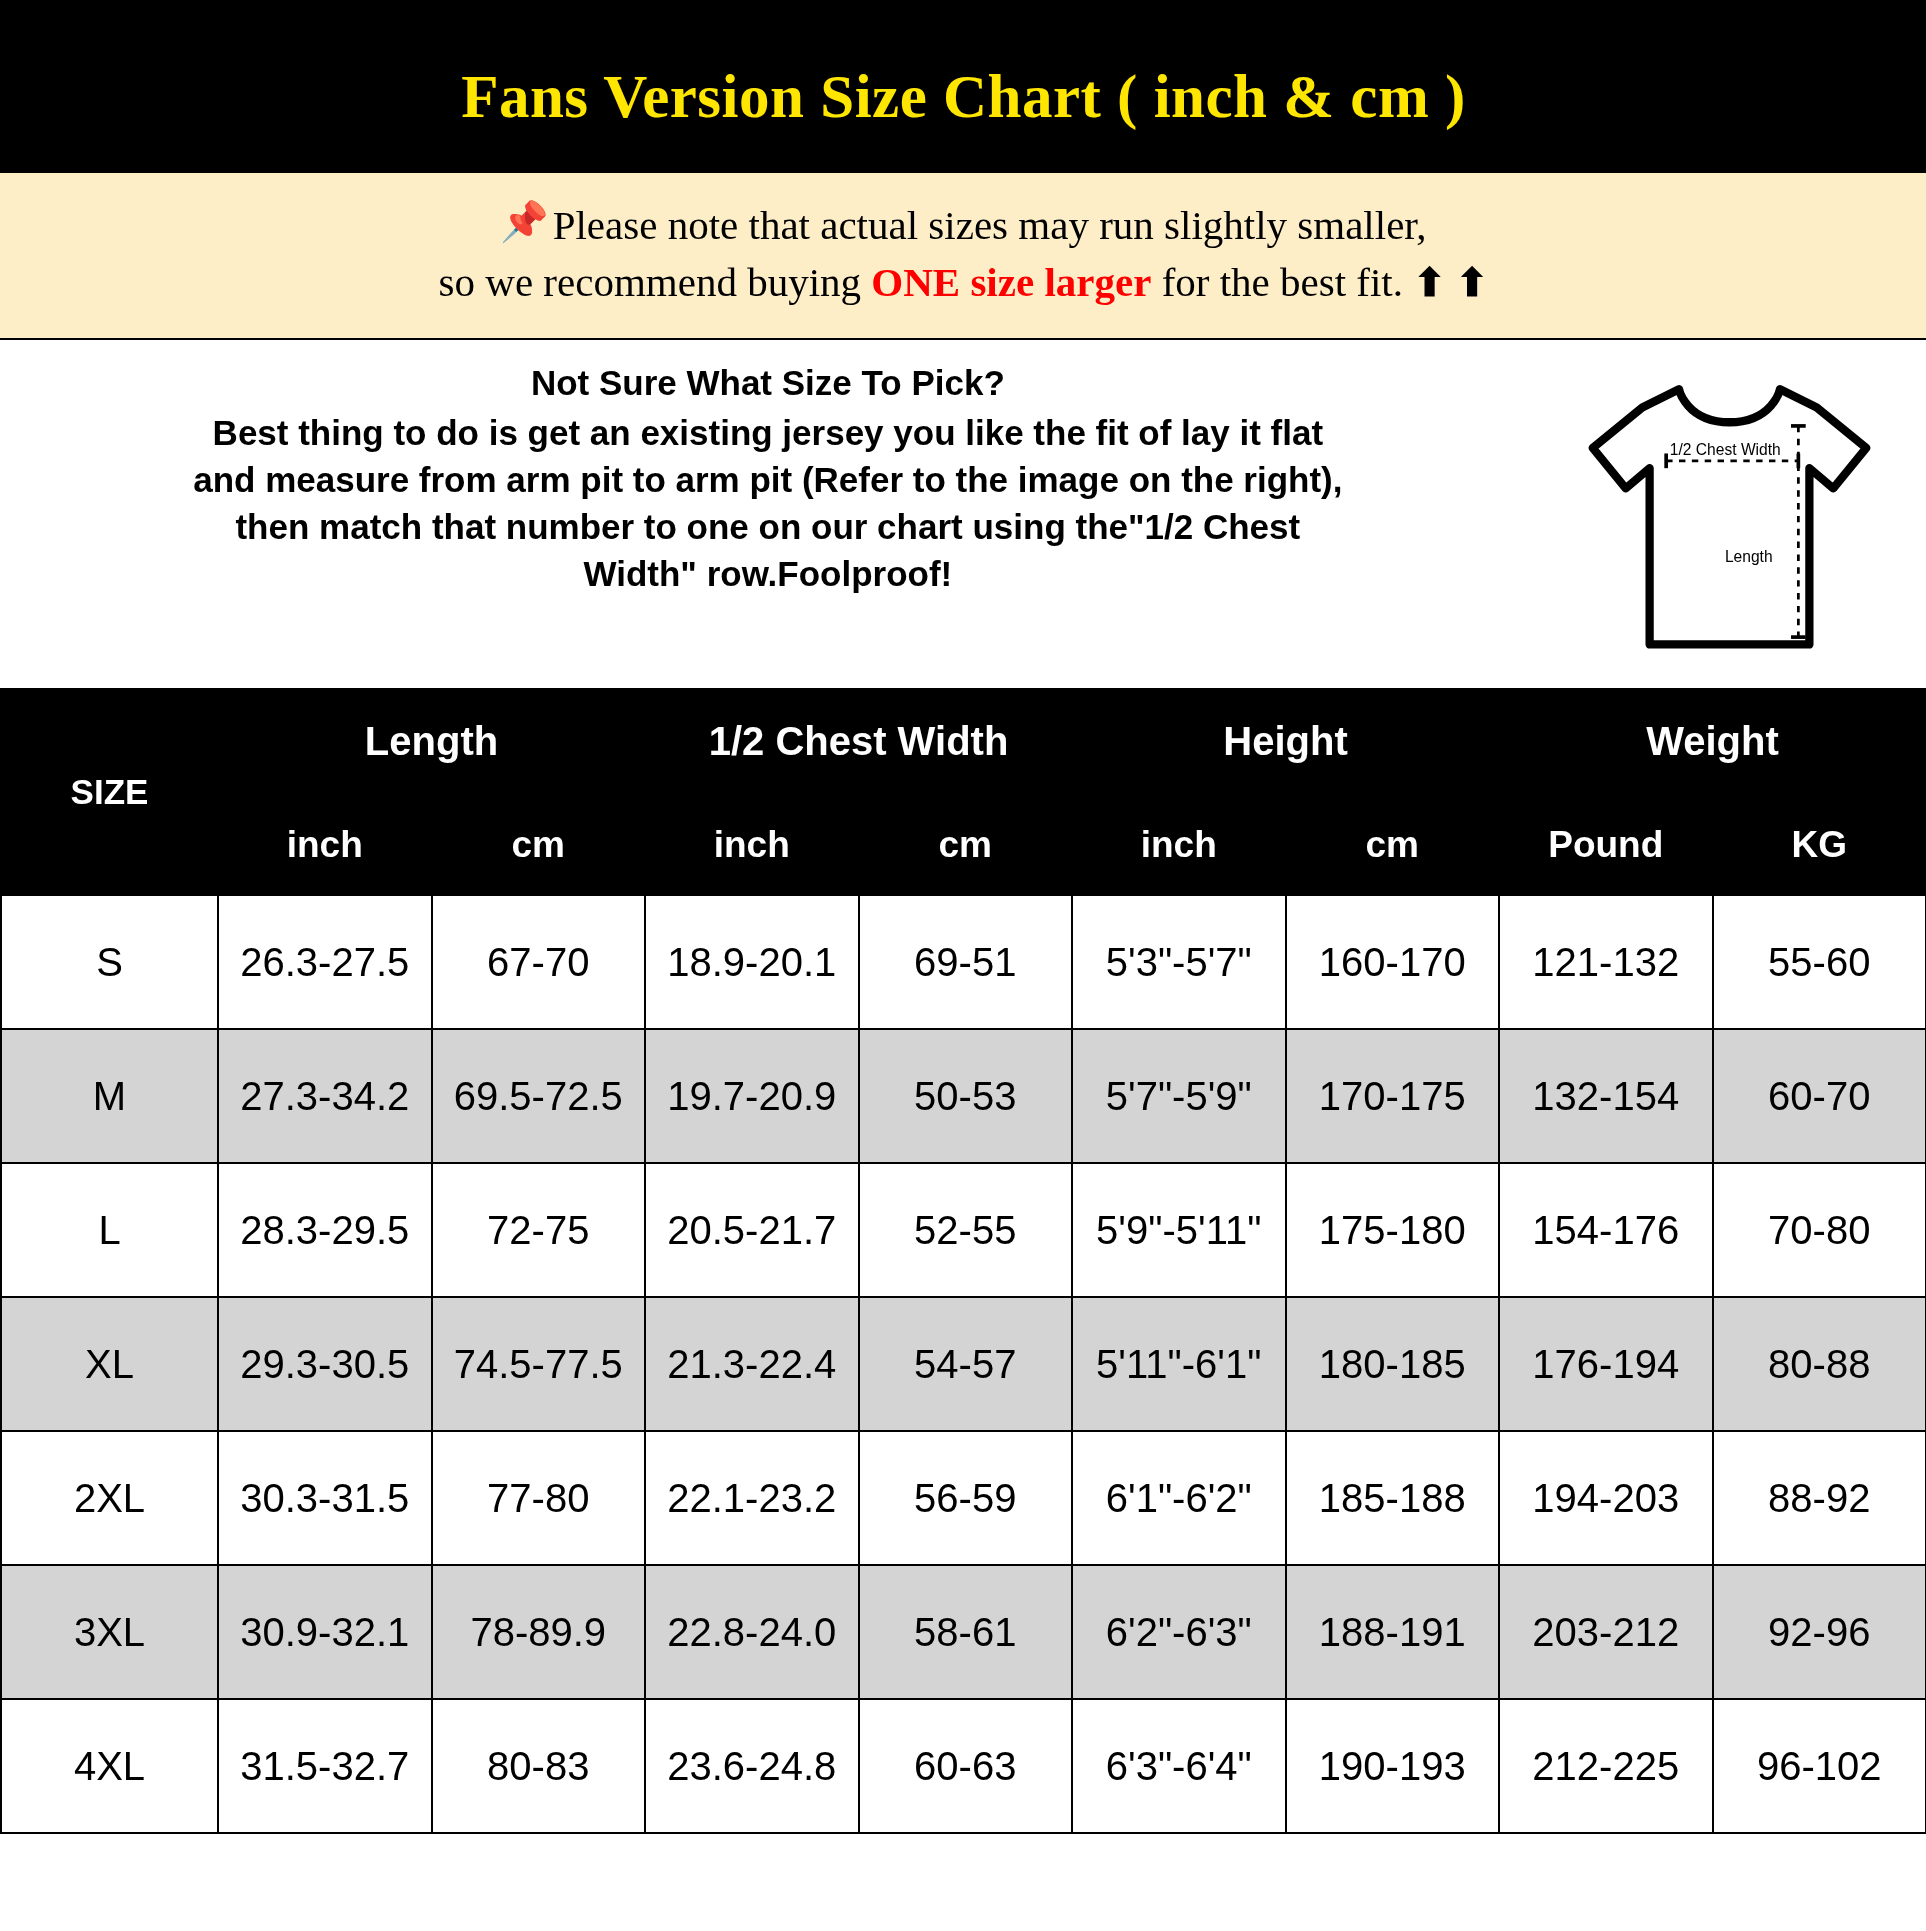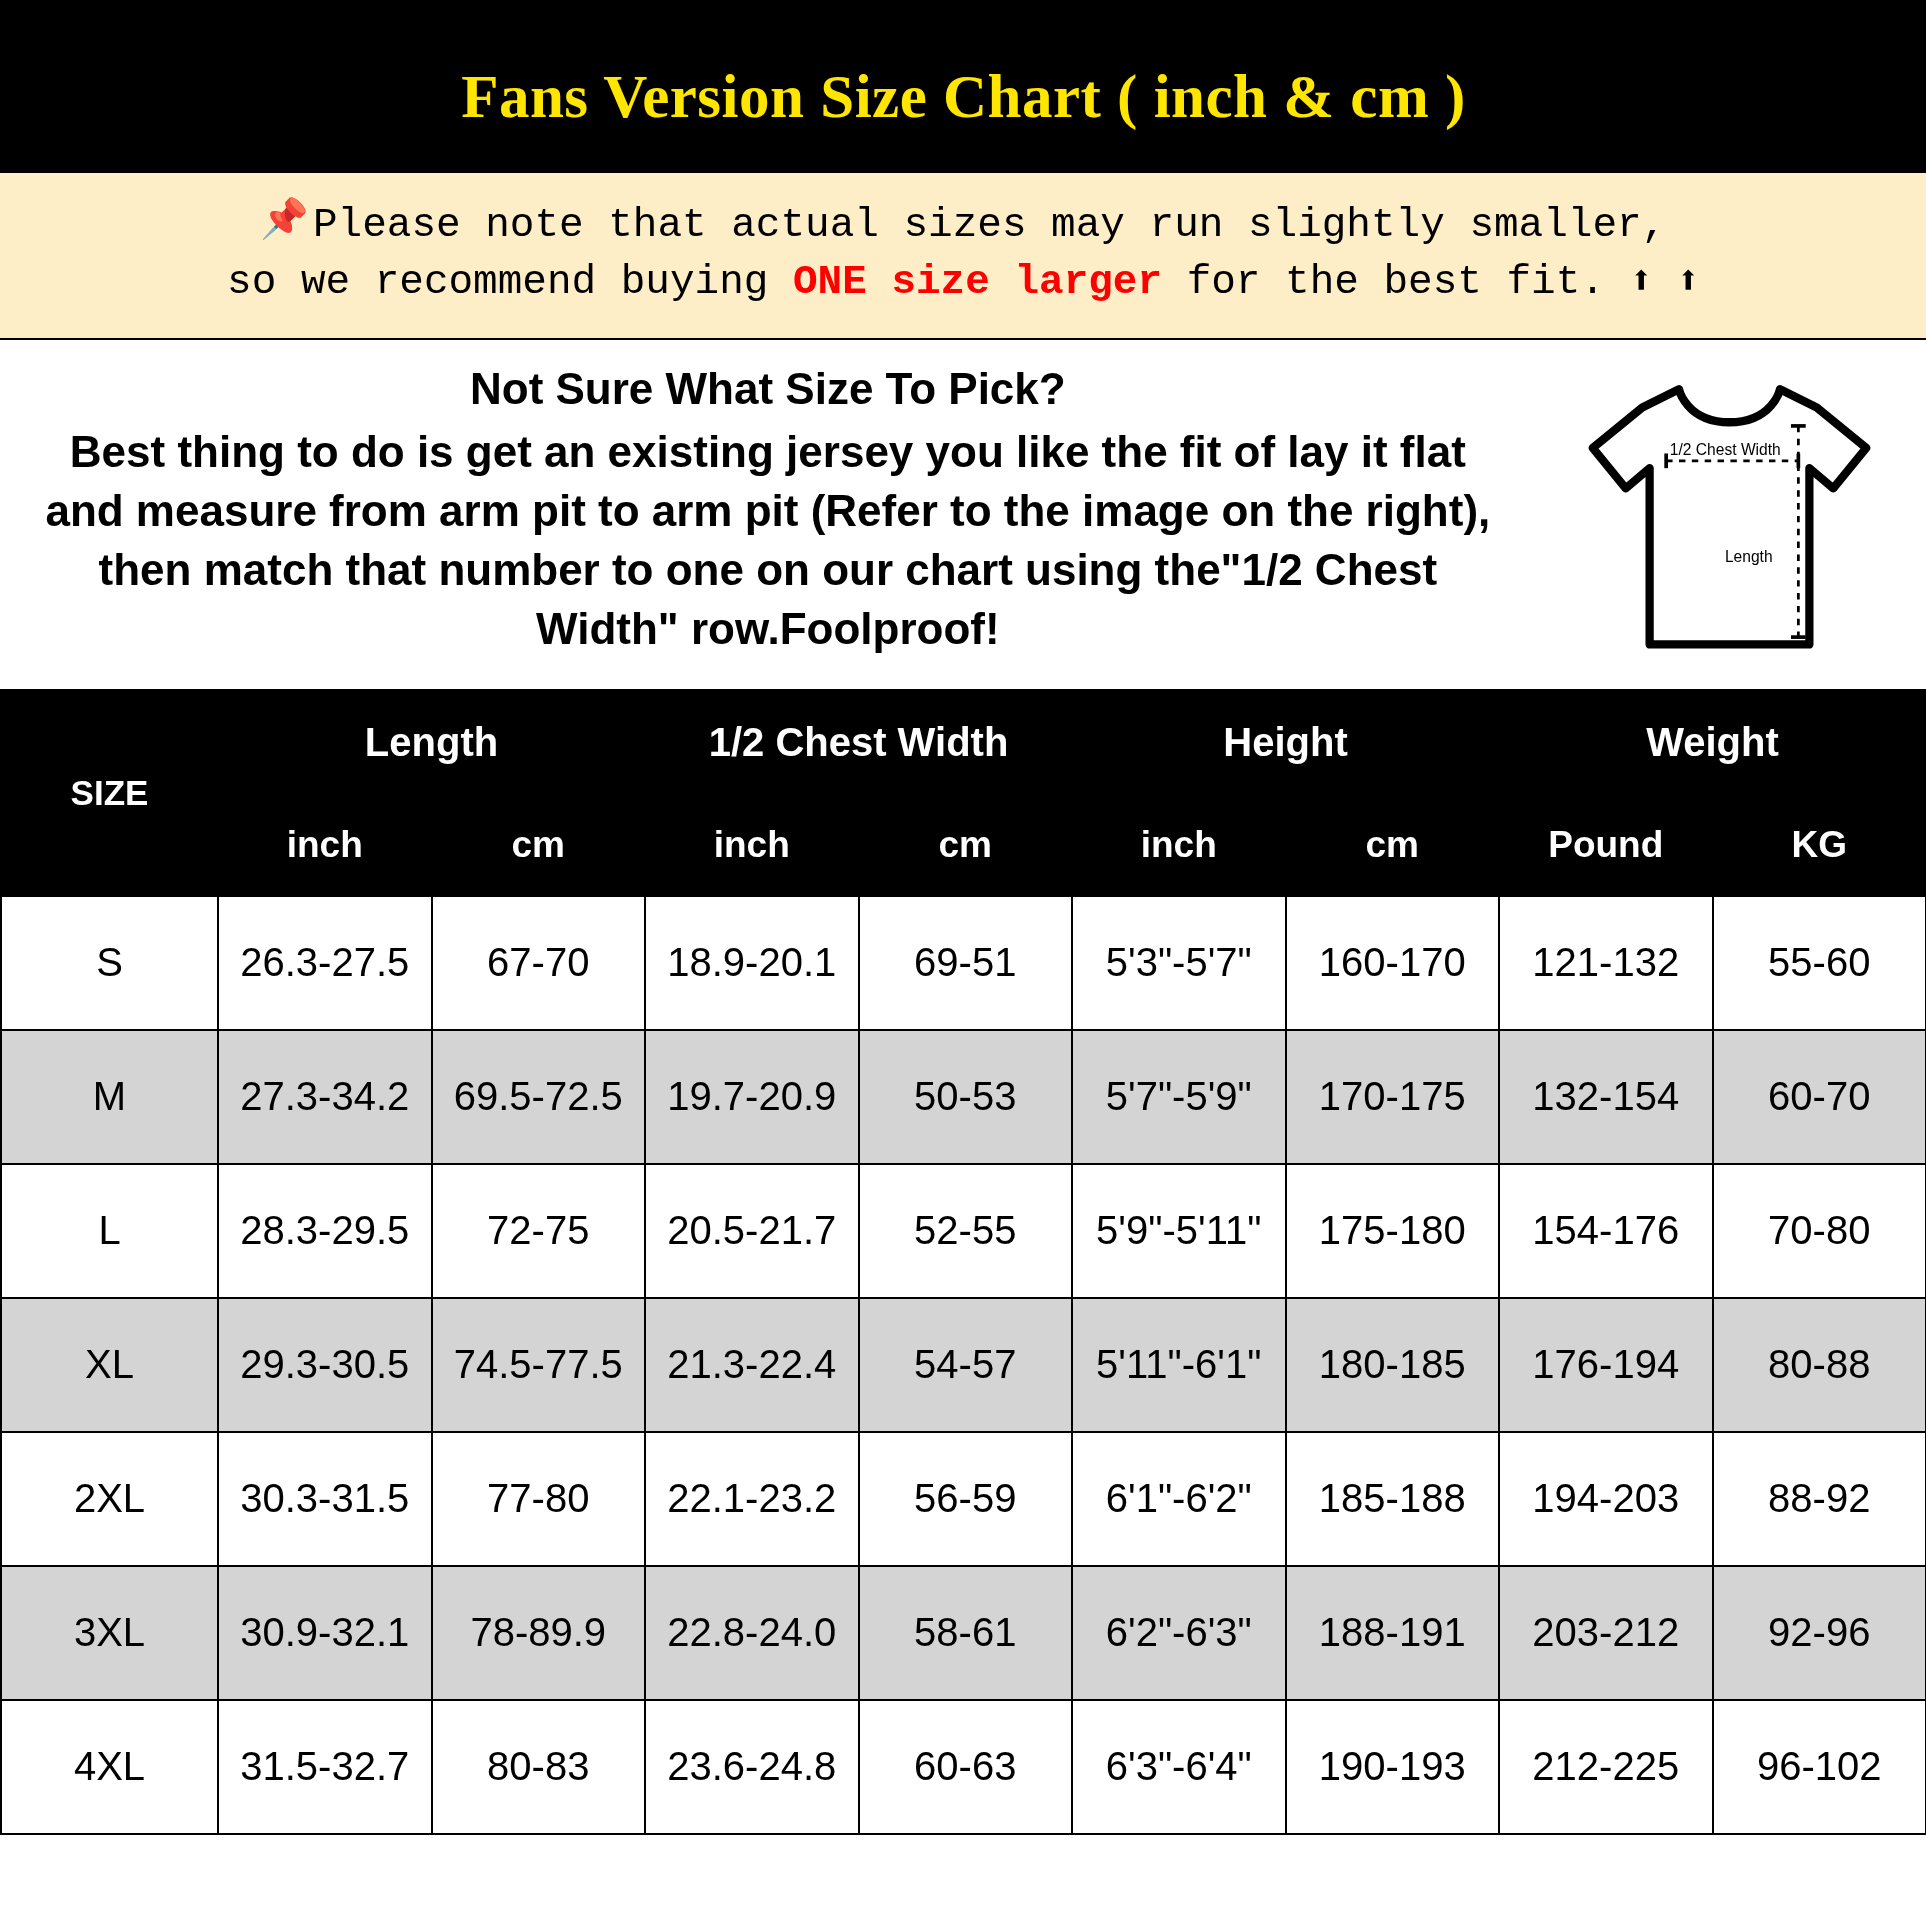--- a/index.html
+++ b/index.html
@@ -42,21 +42,21 @@
   
   .note-band {
     background: #fdeec8;
     padding: 24px 18.4px 27.5px 18.4px;
     text-align: center;
     border-bottom: 2.8px solid #000;
   }
   .note-line {
     font-size: 41px;
     line-height: 1.38;
-    font-family: Liberation Mono, monospace;
+    font-family: Liberation Serif, serif;
     font-weight: normal;
   }
   .pin-icon {
     display: inline-block;
     font-size: 39px;
     transform: translateY(-3.7px);
     margin-right: 3.7px;
   }
   .emph-red {
     color: #ff0000;
@@ -72,21 +72,21 @@
   .advice-wrap {
     display: flex;
     align-items: flex-start;
     padding: 20px 0 16.5px 0;
     background: #ffffff;
   }
   .advice-text {
     flex: 1;
     text-align: center;
     font-weight: bold;
-    font-size: 44px;
+    font-size: 35px;
     line-height: 1.34;
     padding-left: 9.2px;
     padding-right: 5.5px;
     font-family: "Liberation Sans", sans-serif;
   }
   .advice-head {
     display: block;
     margin-bottom: 3.7px;
   }
   .tee-art {

